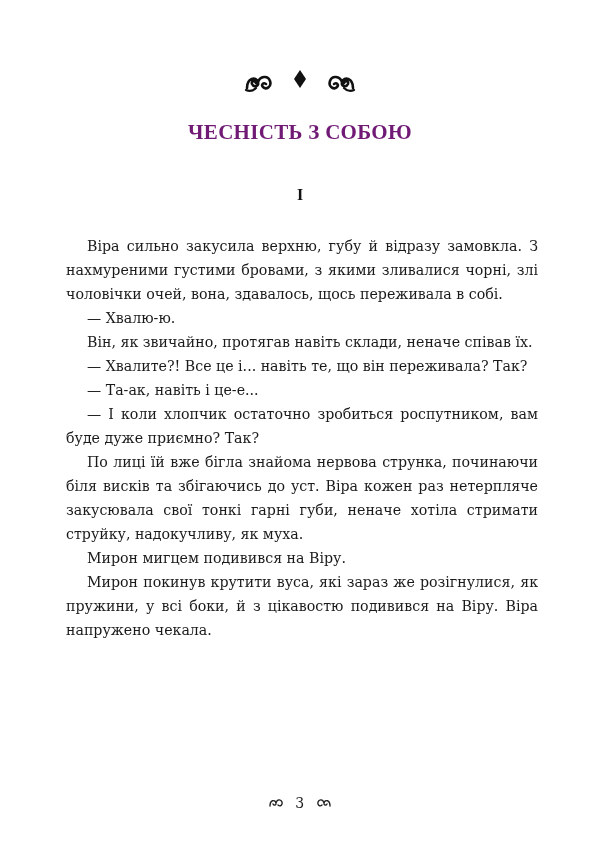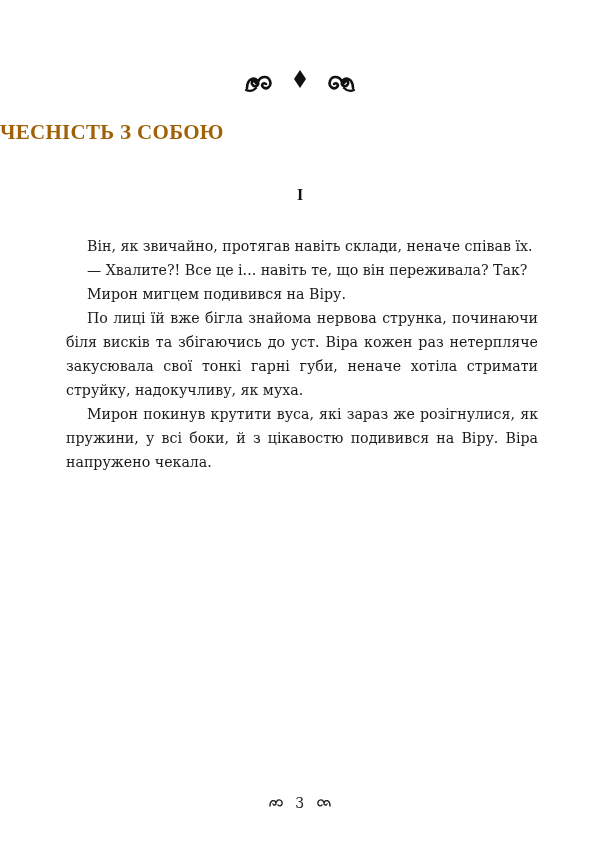--- a/index.html
+++ b/index.html
@@ -37,25 +37,26 @@
       display: inline-block;
       font-size: 16px;
       margin: 0 6px;
       vertical-align: 2px;
     }
     .title {
       position: absolute;
       left: 0;
       width: 600px;
       top: 118px;
+      text-align: center;
       font-family: "Liberation Serif", serif;
       font-weight: bold;
       font-size: 21px;
       letter-spacing: 0.3px;
-      color: #a16207;
+      color: #701a75;
       line-height: 28px;
     }
     .chapter {
       position: absolute;
       left: 0;
       width: 600px;
       top: 185px;
       text-align: center;
       font-family: "Liberation Serif", serif;
       font-weight: bold;
@@ -116,24 +117,28 @@
       <path d="M28 18 C24 20, 20 18, 18 16" fill="none" stroke="#111" stroke-width="2.2" stroke-linecap="round"></path>
     </svg>
   </span>
 </div>
 
 <div class="title">ЧЕСНІСТЬ З СОБОЮ</div>
 
 <div class="chapter">I</div>
 
 <div class="body-text">
+  <p>Віра сильно закусила верхню, губу й відразу замовкла. З нахмуреними густими бровами, з якими зливалися чорні, злі чоловічки очей, вона, здавалось, щось переживала в собі.</p>
+  <p>— Хвалю-ю.</p>
   <p>Він, як звичайно, протягав навіть склади, неначе співав їх.</p>
   <p>— Хвалите?! Все це і... навіть те, що він переживала? Так?</p>
+  <p>— Та-ак, навіть і це-е...</p>
+  <p>— І коли хлопчик остаточно зробиться роспутником, вам буде дуже приємно? Так?</p>
+  <p>По лиці їй вже бігла знайома нервова струнка, починаючи біля висків та збігаючись до уст. Віра кожен раз нетерпляче закусювала свої тонкі гарні губи, неначе хотіла стримати струйку, надокучливу, як муха.</p>
   <p>Мирон мигцем подивився на Віру.</p>
-  <p>По лиці їй вже бігла знайома нервова струнка, починаючи біля висків та збігаючись до уст. Віра кожен раз нетерпляче закусювала свої тонкі гарні губи, неначе хотіла стримати струйку, надокучливу, як муха.</p>
   <p>Мирон покинув крутити вуса, які зараз же розігнулися, як пружини, у всі боки, й з цікавостю подивився на Віру. Віра напружено чекала.</p>
 
 </div>
 
 <div class="footer">
   <span class="orn">
     <svg width="16" height="12" viewBox="0 0 16 12" style="vertical-align:-1px">
       <path d="M2 9 C2 3, 7 2, 8 6 C8.5 8, 6 9, 5 7 M8 6 C9 2, 13 2, 14 5 C15 8, 12 10, 10 8" fill="none" stroke="#222" stroke-width="1.4" stroke-linecap="round"></path>
     </svg>
   </span>

